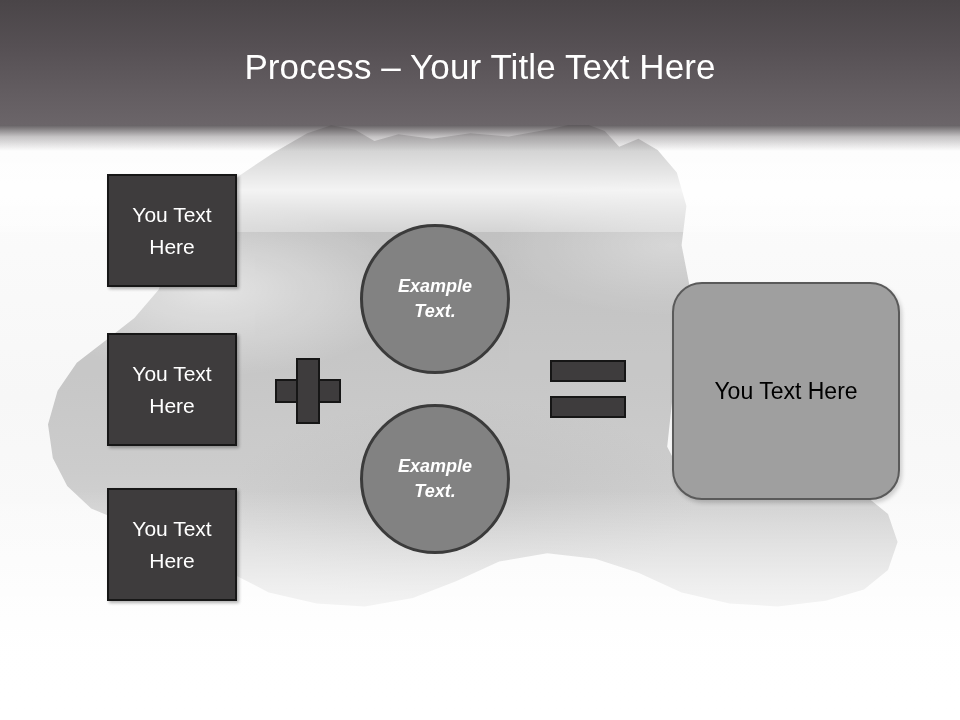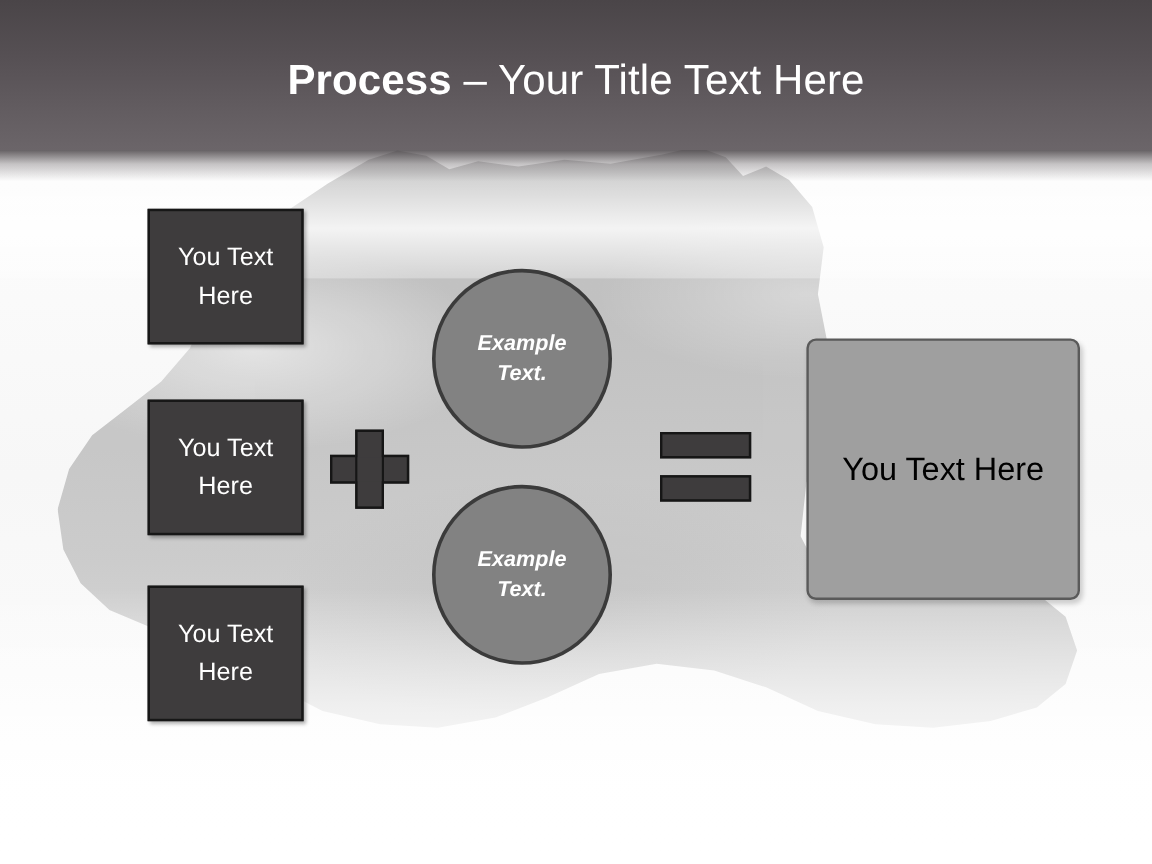--- a/index.html
+++ b/index.html
@@ -122,21 +122,21 @@
     top: 46px;
     width: 960px;
     text-align: center;
     color: #ffffff;
     font-size: 35px;
     font-weight: 400;
     line-height: 42px;
     letter-spacing: 0.1px;
     white-space: nowrap;
   }
-  .header-title .t-strong { font-weight: 700; }
+  .header-title .t-strong { font-weight: 400; }
 
   
   .header-shadow {
     position: absolute;
     left: 0; top: 125px;
     width: 960px; height: 26px;
     background: linear-gradient(to bottom,
         rgba(75,70,73,0.85) 0%,
         rgba(130,125,128,0.45) 45%,
         rgba(255,255,255,0.0) 100%);
@@ -151,21 +151,20 @@
     background: #3e3c3d;
     border: 2px solid #171717;
     color: #ffffff;
     font-size: 21px;
     line-height: 32px;
     display: flex;
     align-items: center;
     justify-content: center;
     text-align: center;
     box-shadow: 2px 2px 3px rgba(0,0,0,0.30);
-    margin-left: 16px;
   }
   .tb1 { left: 107px; top: 174px; width: 130px; height: 113px; }
   .tb2 { left: 107px; top: 333px; width: 130px; height: 113px; }
   .tb3 { left: 107px; top: 488px; width: 130px; height: 113px; }
   .textbox span { display: block; }
 
   .circle {
     position: absolute;
     box-sizing: border-box;
     width: 150px;
@@ -187,25 +186,25 @@
   .c2 { left: 360px; top: 404px; }
   .circle span { display: block; }
 
   .result-box {
     position: absolute;
     box-sizing: border-box;
     left: 672px;
     top: 282px;
     width: 228px;
     height: 218px;
-    border-radius: 8px;
+    border-radius: 30px;
     background: #9f9f9f;
     border: 2px solid #5a5a5a;
     color: #000000;
-    font-size: 27px;
+    font-size: 23px;
     display: flex;
     align-items: center;
     justify-content: center;
     text-align: center;
     box-shadow: 2px 3px 4px rgba(0,0,0,0.18);
   }
 
   
   .op-plus {
     position: absolute;

